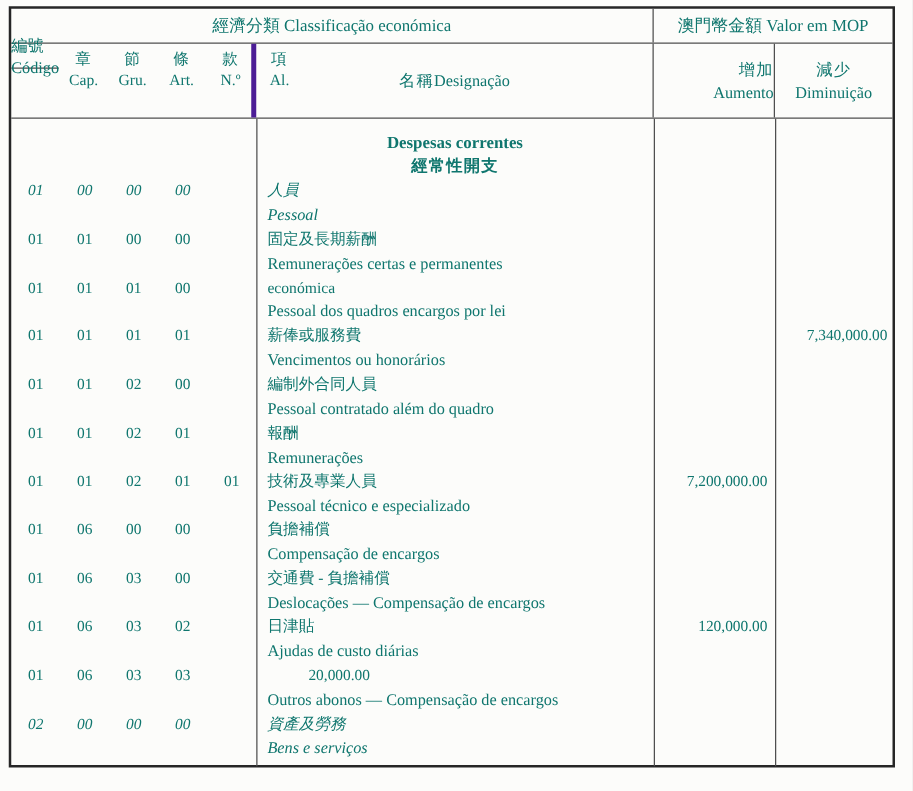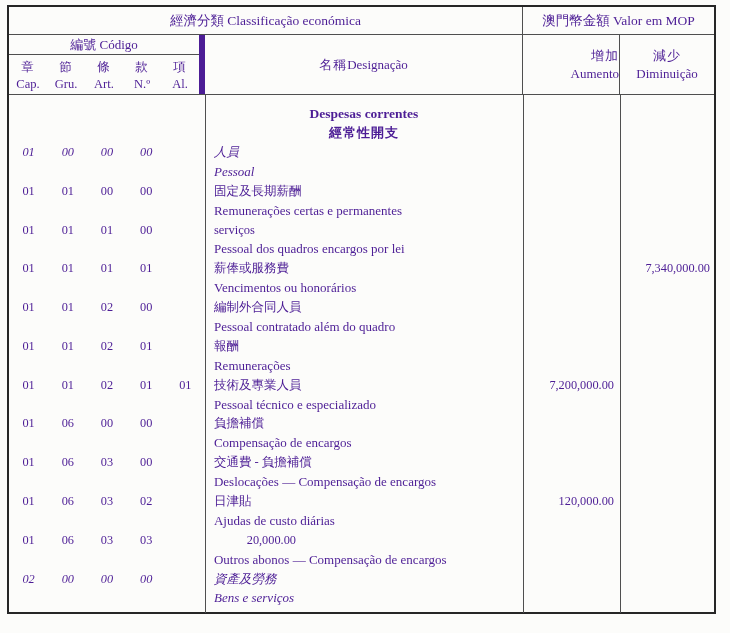--- a/index.html
+++ b/index.html
@@ -1,39 +1,39 @@
 <!DOCTYPE html>
 <html><head>
 <meta charset="utf-8">
 <style>
   * { margin:0; padding:0; box-sizing:border-box; }
   html,body { background:#e9e9e7; }
   .page {
     position:relative; width:730px; height:633px;
     background:#fcfcfa; overflow:hidden;
     font-family:"Liberation Serif","DejaVu Serif",serif;
-    color:#4c1d95;
+    color:#0f766e;
   }
   .table {
     position:absolute; left:7px; top:5px; width:709px; height:609px;
     border:2px solid #262626;
   }
   
   .hdr-row1 { display:flex; height:28px; border-bottom:1px solid #4f4f4f; }
   .hdr-row1 .h-left {
     width:514px; border-right:1px solid #4f4f4f;
     display:flex; align-items:center; justify-content:center;
     font-size:13.5px;
   }
   .hdr-row1 .h-right {
     flex:1; display:flex; align-items:center; justify-content:center;
     font-size:13.5px;
   }
   .hdr-row2 { display:flex; height:60px; border-bottom:1px solid #4f4f4f; }
-  .code-block { width:196px; border-right:6px solid #4c1d95; display:flex; flex-direction:column; }
+  .code-block { width:196px; border-right:4px solid #4c1d95; display:flex; flex-direction:row; }
   .codigo-cell {
     height:20px; border-bottom:1px solid #4f4f4f;
     display:flex; align-items:center; justify-content:center; font-size:13px;
   }
   .code-labels { flex:1; display:flex; padding-top:4px; }
   .code-label-col { width:39.2px; text-align:center; line-height:17px; }
   .code-label-col .zh { font-size:12.5px; letter-spacing:1px; }
   .code-label-col .lat { font-size:12.5px; }
   .name-head {
     width:318px; border-right:1px solid #4f4f4f;
@@ -184,21 +184,21 @@
           <div class="nm pt">Remunerações certas e permanentes</div>
           <div class="amt aum"></div>
           <div class="amt dim"></div>
         </div>
         <div class="bline">
           <div class="c">01</div>
           <div class="c">01</div>
           <div class="c">01</div>
           <div class="c">00</div>
           <div class="c"></div>
-          <div class="nm">serviços</div>
+          <div class="nm">económica</div>
           <div class="amt aum"></div>
           <div class="amt dim"></div>
         </div>
         <div class="bline">
           <div class="c"></div>
           <div class="c"></div>
           <div class="c"></div>
           <div class="c"></div>
           <div class="c"></div>
           <div class="nm pt">Pessoal dos quadros encargos por lei</div>

